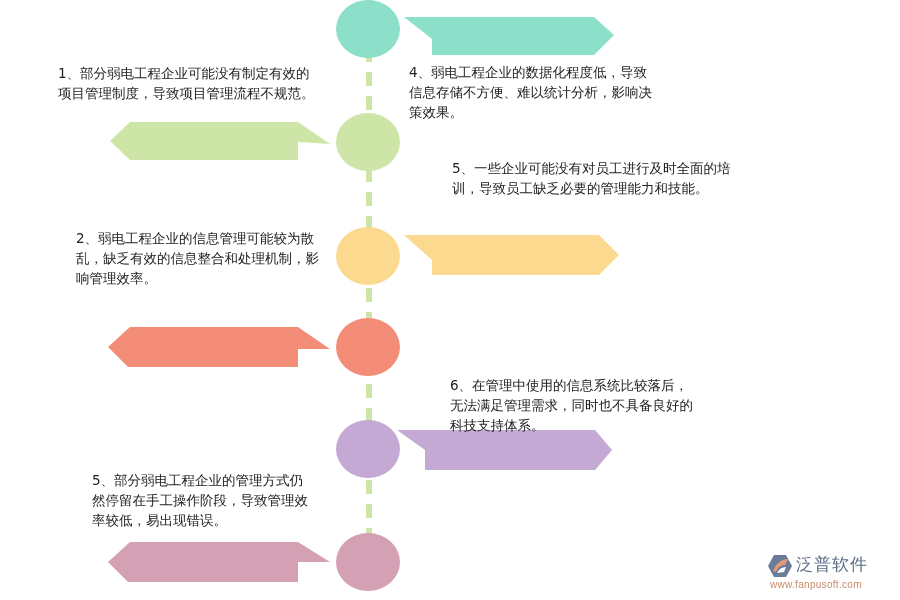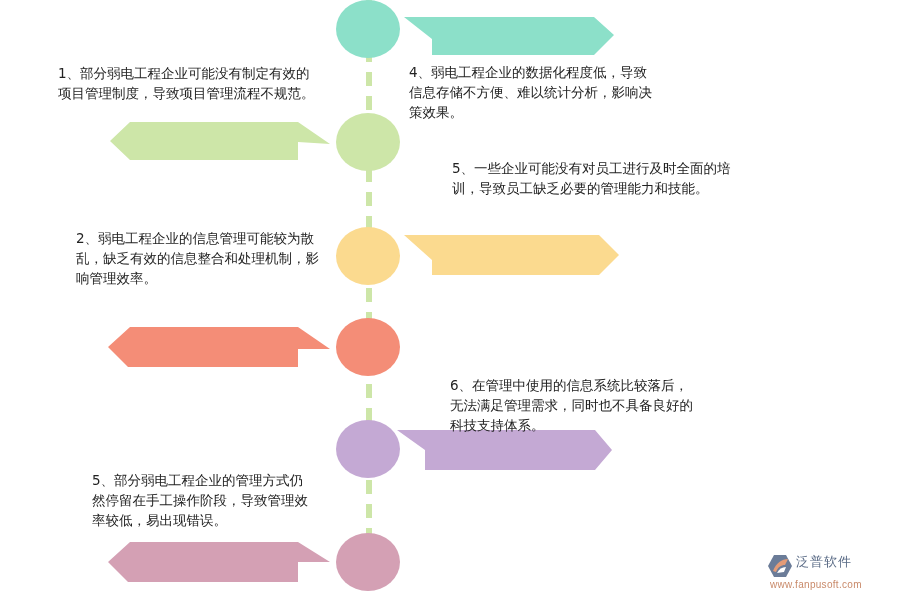--- a/index.html
+++ b/index.html
@@ -6,21 +6,21 @@
   body { width: 900px; height: 600px; background: #ffffff; position: relative; overflow: hidden; font-family: "DejaVu Sans", "Liberation Sans", sans-serif; }
   .canvas { position: absolute; left: 0; top: 0; width: 900px; height: 600px; }
   .spine { position: absolute; left: 366px; top: 0; width: 6px; height: 600px;
     background: repeating-linear-gradient(to bottom, #cde6a8 0px, #cde6a8 14px, transparent 14px, transparent 24px); }
   .node { position: absolute; width: 64px; height: 58px; border-radius: 50%; left: 336px; }
   .arrow { position: absolute; }
   .arrow svg { display: block; }
   .text-block { position: absolute; font-size: 13.5px; line-height: 20px; color: #222; }
   .logo { position: absolute; left: 768px; top: 553px; width: 125px; height: 40px; }
   .logo-mark { position: absolute; left: 0; top: 2px; width: 24px; height: 22px; }
-  .logo-name { position: absolute; left: 28px; top: 0; font-size: 13px; color: #5a6b86; letter-spacing: 1px; font-family: "DejaVu Sans", sans-serif; }
+  .logo-name { position: absolute; left: 28px; top: 0; font-size: 17px; color: #5a6b86; letter-spacing: 1px; font-family: "DejaVu Sans", sans-serif; }
   .logo-url { position: absolute; left: 2px; top: 26px; font-size: 10px; color: #c98a6a; font-family: Liberation Sans, sans-serif; letter-spacing: 0.3px; }
 </style>
 </head>
 <body>
 
 <div class="canvas">
 
   <div class="spine"></div>
 
   <div class="node" style="top:0px;background:#8ce0c9;"></div>

